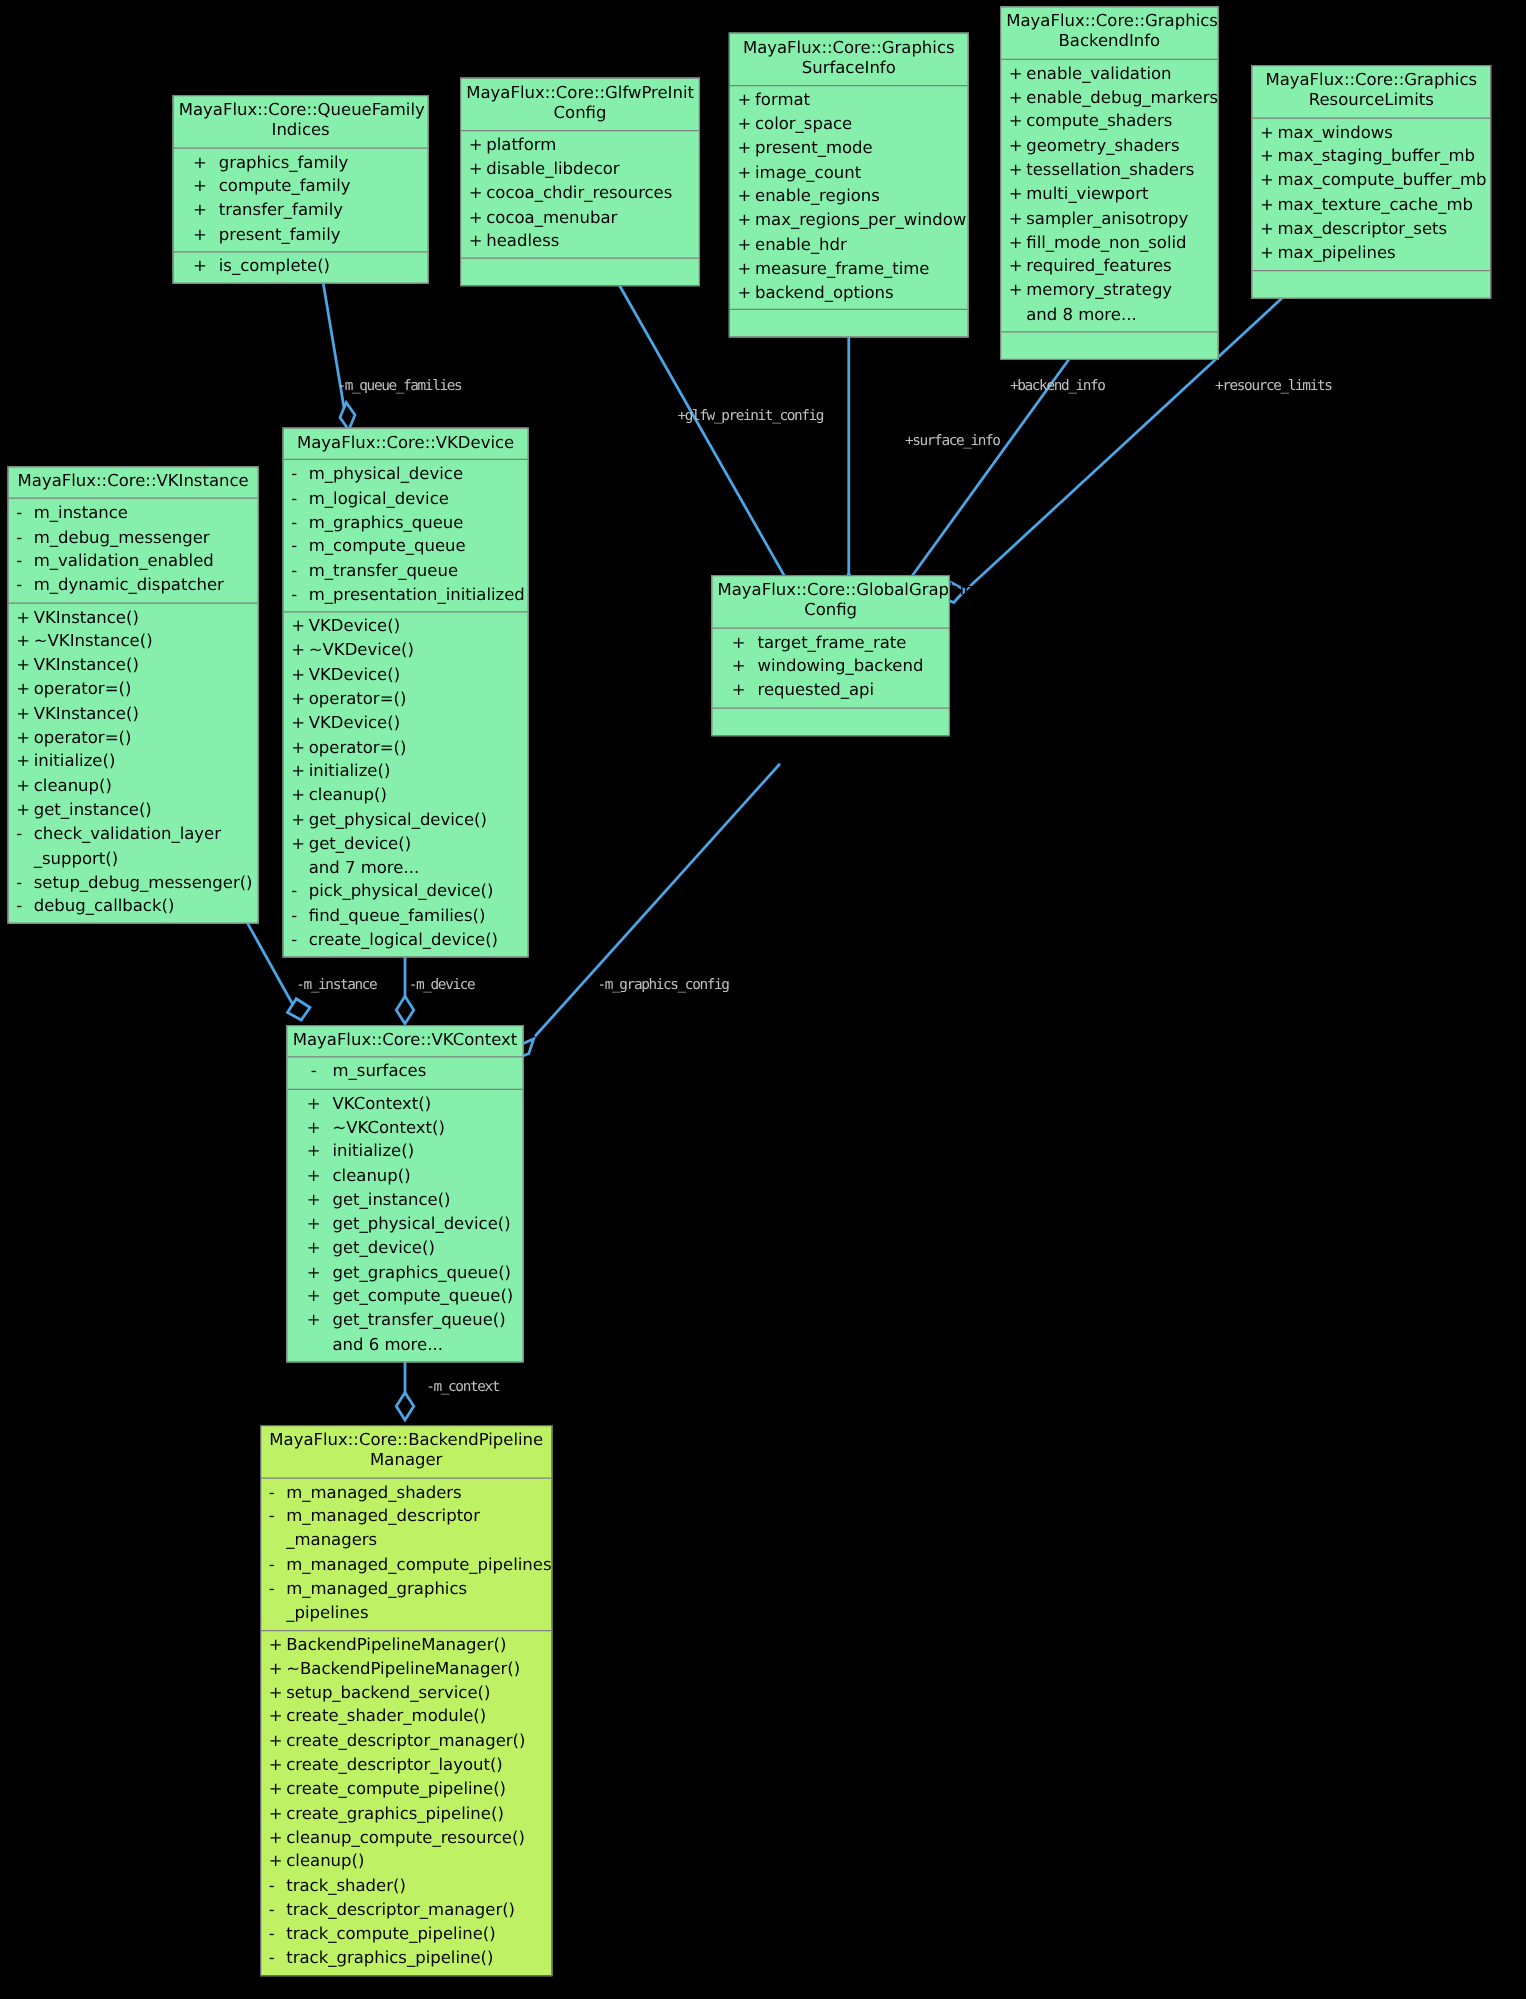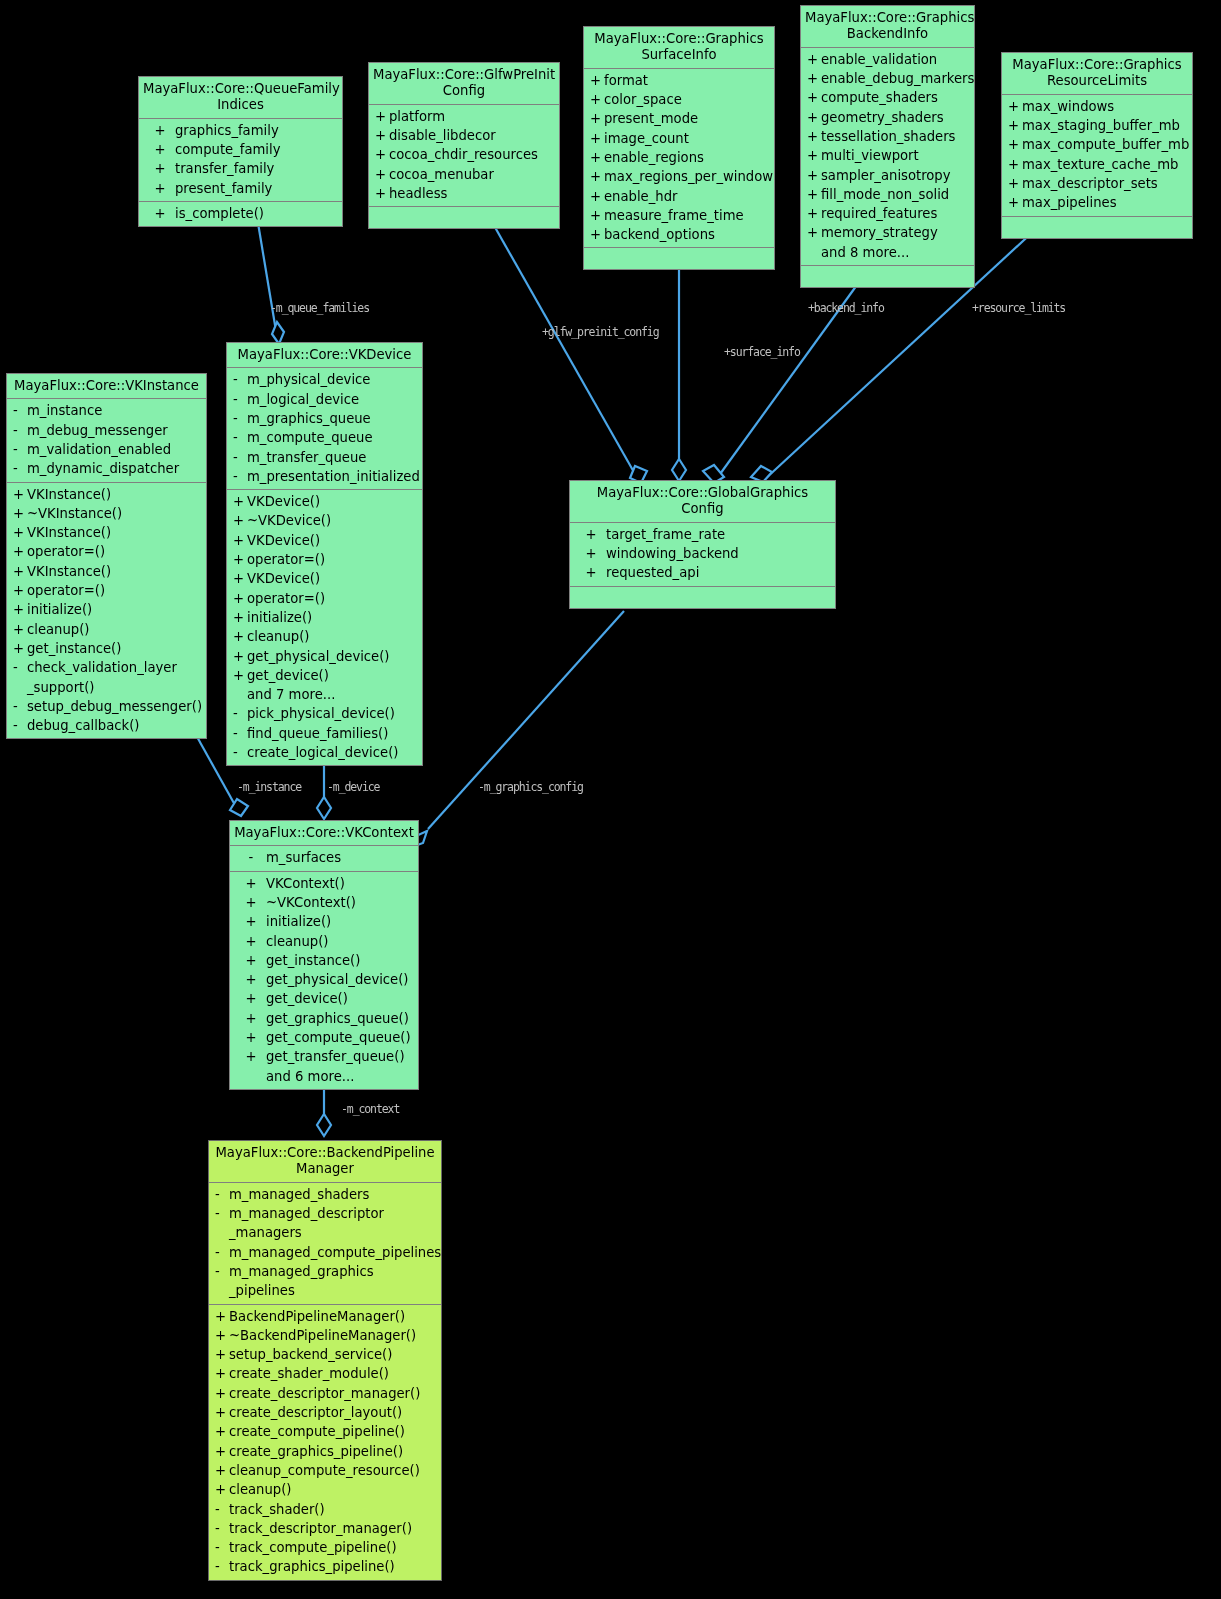--- a/index.html
+++ b/index.html
@@ -262,21 +262,21 @@
       <div class="member"><span class="vis">+</span><span class="mname">cleanup()</span></div>
       <div class="member"><span class="vis">+</span><span class="mname">get_physical_device()</span></div>
       <div class="member"><span class="vis">+</span><span class="mname">get_device()</span></div>
       <div class="member"><span class="vis"></span><span class="mname">and 7 more...</span></div>
       <div class="member"><span class="vis">-</span><span class="mname">pick_physical_device()</span></div>
       <div class="member"><span class="vis">-</span><span class="mname">find_queue_families()</span></div>
       <div class="member"><span class="vis">-</span><span class="mname">create_logical_device()</span></div>
     </div>
   </div>
 
-  <div class="node wide" style="left:569px; top:480px; width:267px;">
+  <div class="node wide" style="left:569px; top:460px; width:191px;">
     <div class="node-title">MayaFlux::Core::GlobalGraphics
 Config</div>
     <div class="compartment">
       <div class="member"><span class="vis">+</span><span class="mname">target_frame_rate</span></div>
       <div class="member"><span class="vis">+</span><span class="mname">windowing_backend</span></div>
       <div class="member"><span class="vis">+</span><span class="mname">requested_api</span></div>
     </div>
     <div class="compartment last empty"></div>
   </div>
 

